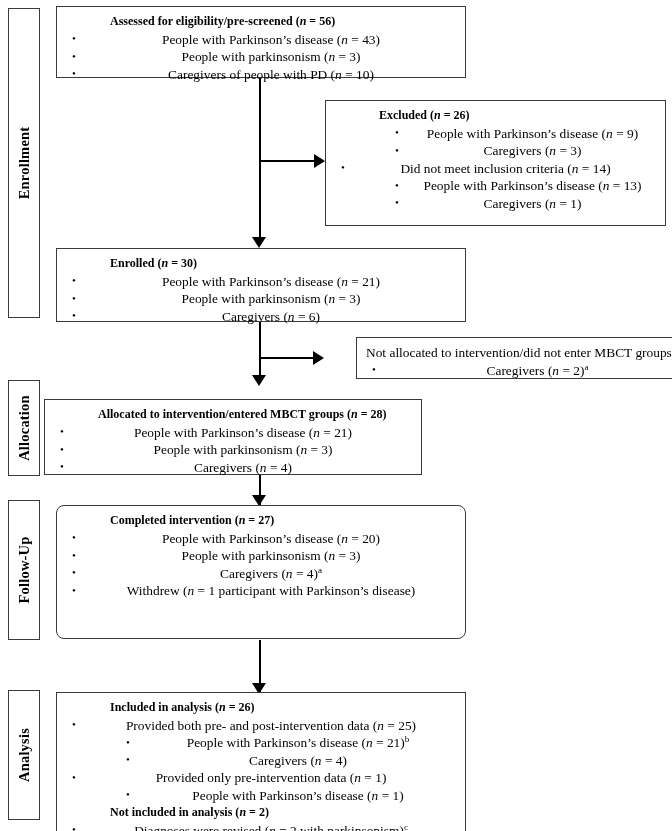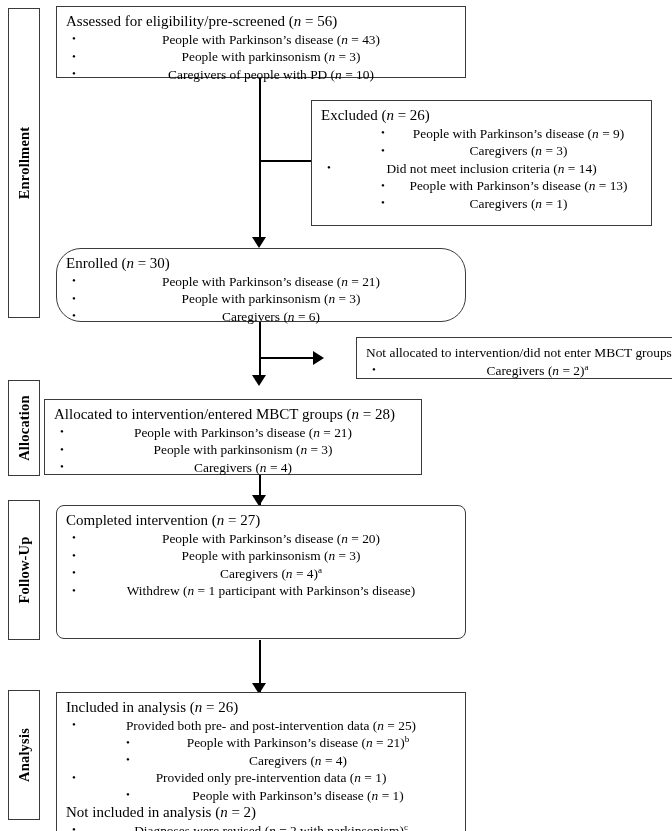--- a/index.html
+++ b/index.html
@@ -41,24 +41,25 @@
 
   
   .box {
     position: absolute;
     border: 1.6px solid #3a3a3a;
     background: #ffffff;
     box-sizing: border-box;
     padding: 6px 8px 6px 9px;
   }
   .box .hdr {
-    font-weight: normal;
-    font-size: 15px;
-    line-height: 17.5px;
-    white-space: nowrap;
+    font-weight: bold;
+    font-size: 12px;
+    line-height: 17.5px;
+    white-space: nowrap;
+    margin-left: 44px;
   }
   .box .plain {
     font-size: 13.4px;
     line-height: 17.5px;
     white-space: nowrap;
   }
   ul.items {
     list-style: none;
     margin: 0;
     padding: 0;
@@ -166,34 +167,34 @@
     <div class="hdr">
       <span>Assessed for eligibility/pre-screened (</span><span class="ital">n</span><span> = 56)</span>
     </div>
     <ul class="items">
       <li class="l1">People with Parkinson’s disease (<span class="ital">n</span> = 43)</li>
       <li class="l1">People with parkinsonism (<span class="ital">n</span> = 3)</li>
       <li class="l1">Caregivers of people with PD (<span class="ital">n</span> = 10)</li>
     </ul>
   </div>
 
-  <div class="box" style="left:311px; top:100px; width:341px; height:126px;">
+  <div class="box" style="left:325px; top:100px; width:341px; height:126px;">
     <div class="hdr">
       <span>Excluded (</span><span class="ital">n</span><span> = 26)</span>
     </div>
     <ul class="items">
       <li class="l2">People with Parkinson’s disease (<span class="ital">n</span> = 9)</li>
       <li class="l2">Caregivers (<span class="ital">n</span> = 3)</li>
       <li class="l1">Did not meet inclusion criteria (<span class="ital">n</span> = 14)</li>
       <li class="l2">People with Parkinson’s disease (<span class="ital">n</span> = 13)</li>
       <li class="l2">Caregivers (<span class="ital">n</span> = 1)</li>
     </ul>
   </div>
 
-  <div class="box" style="left:56px; top:248px; width:410px; height:74px;border-radius:25px;">
+  <div class="box" style="left:56px; top:248px; width:410px; height:74px;">
     <div class="hdr">
       <span>Enrolled (</span><span class="ital">n</span><span> = 30)</span>
     </div>
     <ul class="items">
       <li class="l1">People with Parkinson’s disease (<span class="ital">n</span> = 21)</li>
       <li class="l1">People with parkinsonism (<span class="ital">n</span> = 3)</li>
       <li class="l1">Caregivers (<span class="ital">n</span> = 6)</li>
     </ul>
   </div>
 

